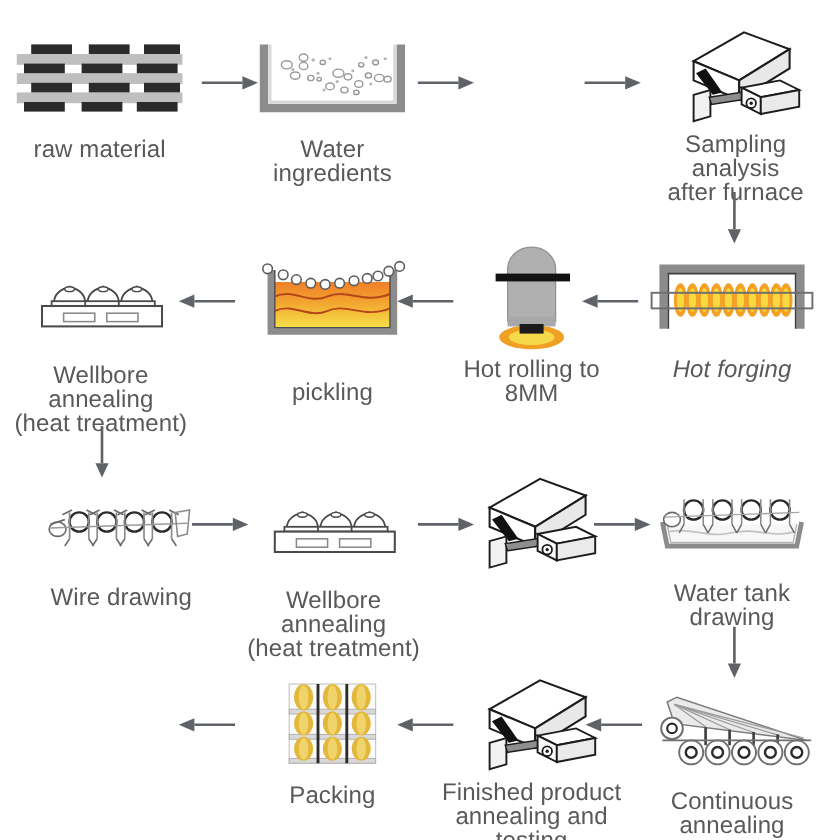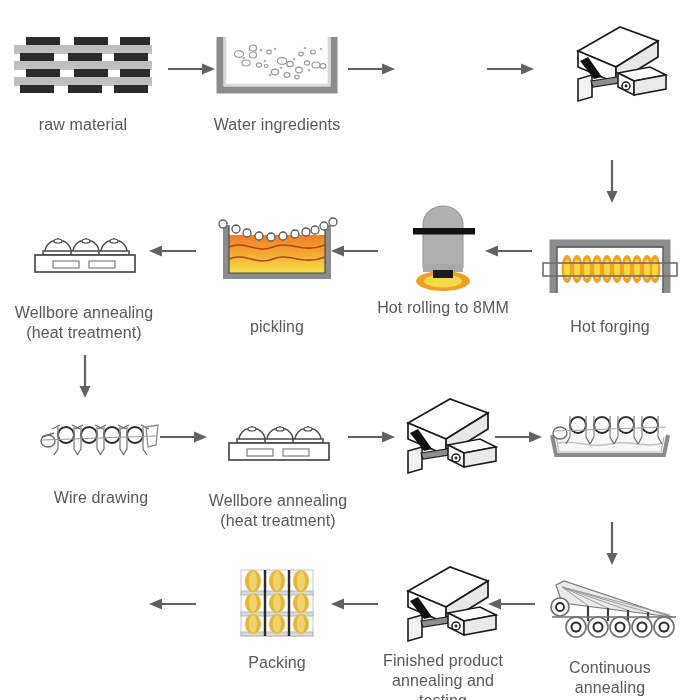--- a/index.html
+++ b/index.html
@@ -32,21 +32,21 @@
   }
   .node .art {
     height: 86px;
     display: flex;
     align-items: center;
     justify-content: center;
     width: 100%;
   }
   .node .caption {
     margin-top: 7px;
-    font-size: 16px;
+    font-size: 20px;
     line-height: 20px;
     text-align: center;
     color: #58595b;
     white-space: pre-line;
     letter-spacing: .1px;
   }
 
   
   .arrow {
     position: absolute;
@@ -165,30 +165,32 @@
 
         <polygon points="33,64 72,58 74,64 35,70" fill="#8e8e8e" stroke="#1c1c1c" stroke-width="1.2"></polygon>
 
         <polygon points="60,56 92,50 108,58 76,64" fill="#ffffff" stroke="#1c1c1c" stroke-width="1.6"></polygon>
         <polygon points="60,56 76,64 76,78 60,70" fill="#fafafa" stroke="#1c1c1c" stroke-width="1.6"></polygon>
         <polygon points="76,64 108,58 108,72 76,78" fill="#eaeaea" stroke="#1c1c1c" stroke-width="1.6"></polygon>
         <circle cx="68" cy="69" r="4" fill="#ffffff" stroke="#1c1c1c" stroke-width="1.5"></circle>
         <circle cx="68" cy="69" r="1.4" fill="#1c1c1c"></circle>
       </svg>
     </div>
+    <div class="caption">Sampling analysis
+after furnace</div>
   </div>
 
   <div class="arrow" style="left:605px; top:160px;">
     <svg width="14" height="44" viewBox="0 0 14 44">
       <line x1="7" y1="0" x2="7" y2="31" stroke="#5f6368" stroke-width="2.2"></line>
       <polygon points="1.5,31 12.5,31 7,43" fill="#5f6368"></polygon>
     </svg>
   </div>
 
-  <div class="node" style="left:535px; top:224px;">
+  <div class="node" style="left:535px; top:205px;font-style:italic;">
     <div class="art">
       <svg width="142" height="72" viewBox="0 0 142 72">
 
         <path d="M14,62 L14,12 L128,12 L128,62" fill="none" stroke="#8c8c8c" stroke-width="7"></path>
         <path d="M18,62 L18,16 L124,16 L124,62" fill="none" stroke="#3f3f3f" stroke-width="1.3"></path>
 
         <g>
           <g fill="#f59c1a" opacity="0.95">
             <ellipse cx="28" cy="38" rx="5.5" ry="14"></ellipse>
               <ellipse cx="38" cy="38" rx="5.5" ry="14"></ellipse>
@@ -467,20 +469,21 @@
             <path d="M76,34 L72,41 M92,34 L96,41"></path>
             <path d="M100,34 L96,41 M116,34 L120,41"></path>
           </g>
         </g>
         <g stroke="#6a6a6a" stroke-width="1.3" fill="none">
           <ellipse cx="18" cy="30" rx="7" ry="6"></ellipse>
         </g>
         <line x1="12" y1="28" x2="124" y2="24" stroke="#a5a5a5" stroke-width="1.1"></line>
       </svg>
     </div>
+    <div class="caption">Water tank drawing</div>
   </div>
 
   <div class="arrow" style="left:605px; top:522px;">
     <svg width="14" height="44" viewBox="0 0 14 44">
       <line x1="7" y1="0" x2="7" y2="31" stroke="#5f6368" stroke-width="2.2"></line>
       <polygon points="1.5,31 12.5,31 7,43" fill="#5f6368"></polygon>
     </svg>
   </div>
 
   <div class="node" style="left:535px; top:565px;">

